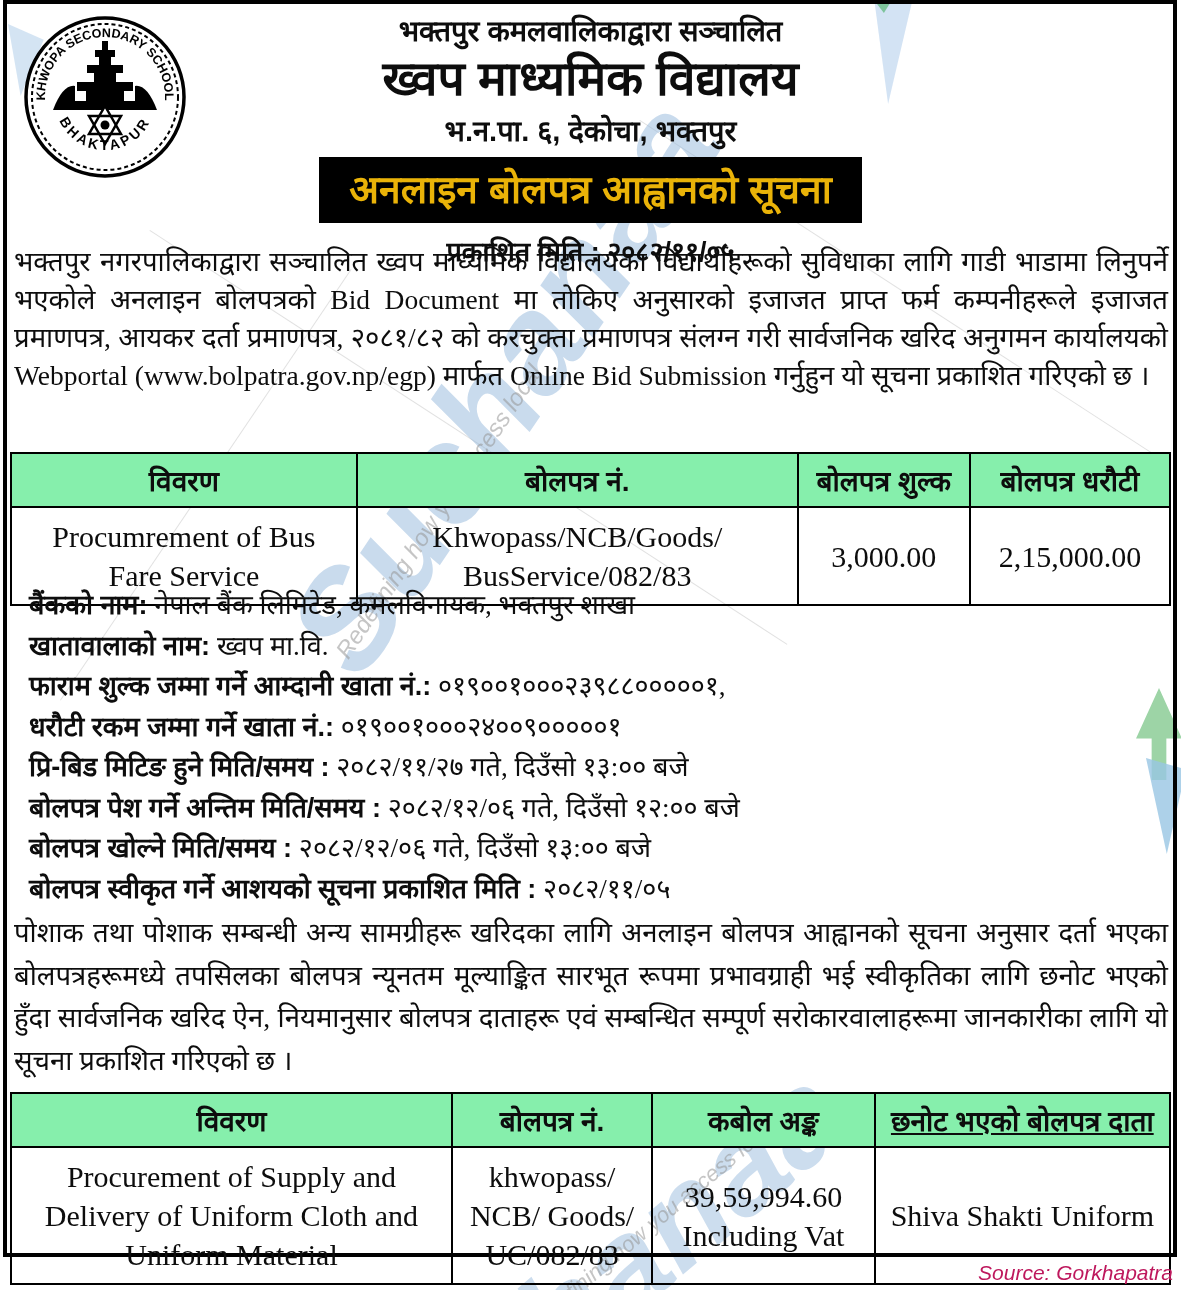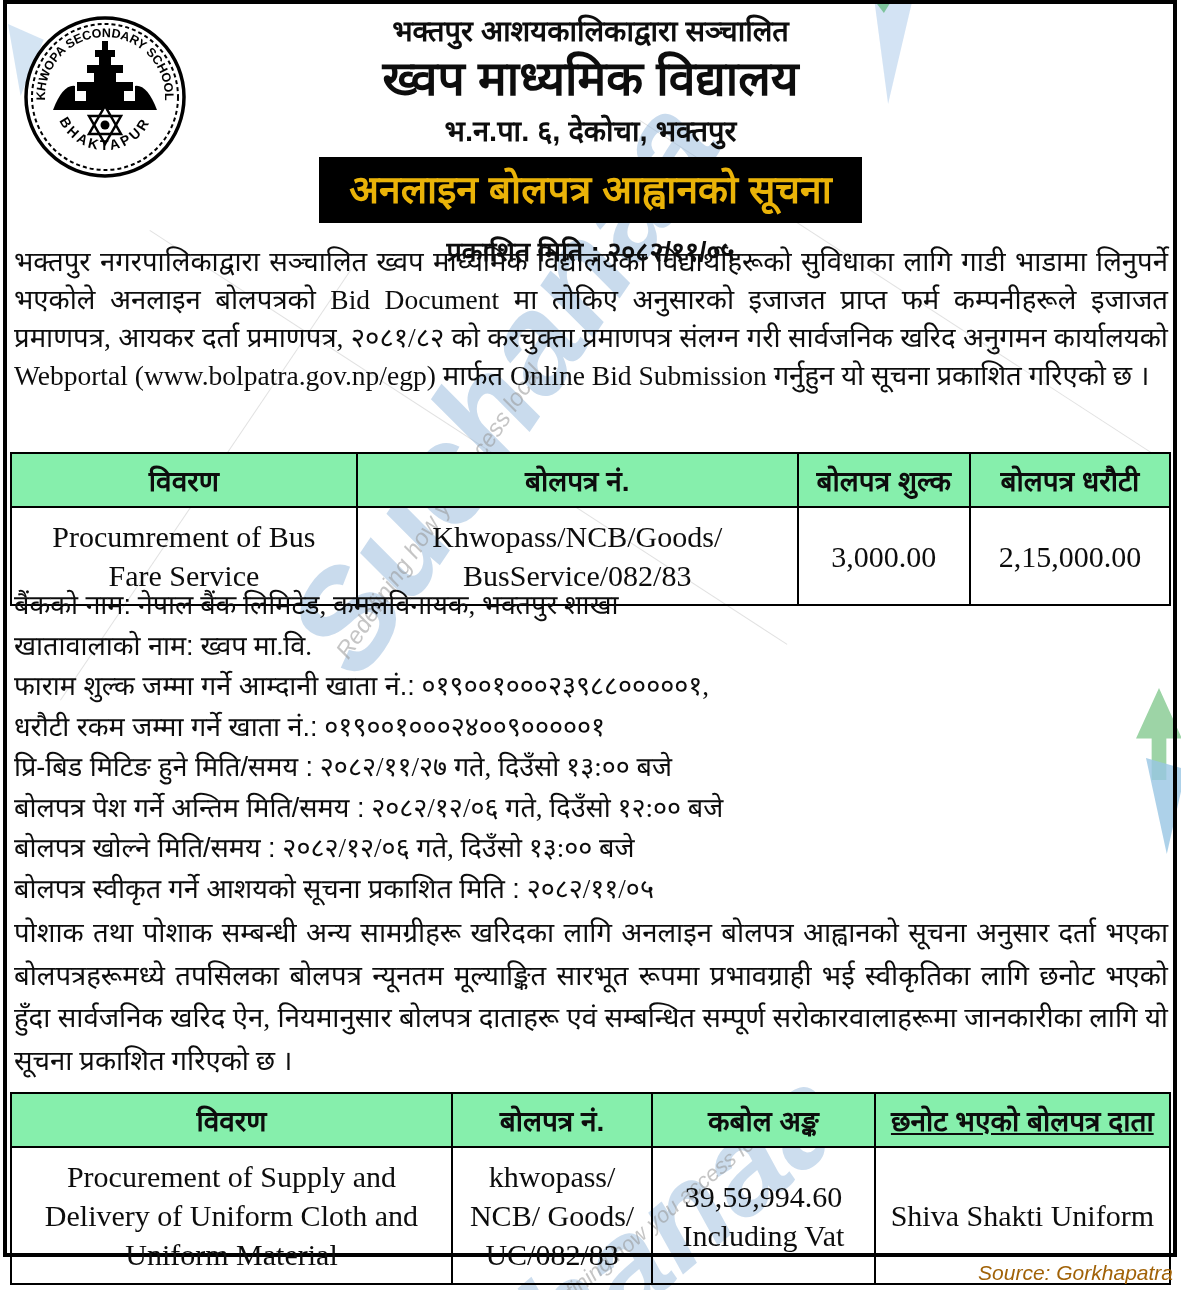--- a/index.html
+++ b/index.html
@@ -69,27 +69,27 @@
      font-family:"Liberation Sans",sans-serif;font-size:28px;font-weight:bold;
      padding:7px 4px;}
   td{border:2.5px solid #000;font-size:30px;text-align:center;padding:9px 6px;
      white-space:pre-line;line-height:1.3;}
   .t1-c1{width:30%;} .t1-c2{width:38.5%;} .t1-c3{width:14.5%;} .t1-c4{width:17%;}
   .t2-c1{width:38.5%;} .t2-c2{width:17%;} .t2-c3{width:19%;} .t2-c4{width:25.5%;text-decoration:underline;}
 
   
   .details{position:absolute;left:14px;right:14px;top:585px;font-size:27px;}
   .detail-line{line-height:40.5px;white-space:nowrap;}
-  .detail-label{font-weight:normal;font-family:"Liberation Sans",sans-serif;}
+  .detail-label{font-weight:bold;font-family:"Liberation Sans",sans-serif;margin-left:15px;}
   .detail-value{font-weight:normal;}
 
   
   .source{position:absolute;right:8px;top:1261px;z-index:2;
           font-family:"Liberation Sans",sans-serif;font-style:italic;
-          font-size:21px;color:#a16207;}
+          font-size:21px;color:#be185d;}
 </style>
 </head>
 <body>
 
 <div class="wm-layer">
   <div class="wm-line wm-line-1"></div>
   <div class="wm-line wm-line-2"></div>
   <div class="wm-line wm-line-3"></div>
   <div class="wm-big wm-big-1">Suchanaa</div>
   <div class="wm-tag wm-tag-1">Redefining how you access local</div>
@@ -130,21 +130,21 @@
     <path d="M135 96 q-10 -26 -22 -24 l0 24 z"></path>
   </g>
   <g fill="#fff" stroke="#000" stroke-width="2.5">
     <path d="M83 92 L99 120 L67 120 Z"></path>
     <path d="M83 130 L67 102 L99 102 Z" fill="none"></path>
     <circle cx="83" cy="111" r="4.5" fill="#000" stroke="none"></circle>
   </g>
 </svg>
 
 <div class="hdr" style="z-index:2;">
-  <div class="hdr-line1">भक्तपुर आशयकालिकाद्वारा सञ्चालित</div>
+  <div class="hdr-line1">भक्तपुर कमलवालिकाद्वारा सञ्चालित</div>
   <div class="hdr-school">ख्वप माध्यमिक विद्यालय</div>
   <div class="hdr-addr">भ.न.पा. ६, देकोचा, भक्तपुर</div>
   <div class="hdr-banner-wrap">
     <span class="hdr-banner">अनलाइन बोलपत्र आह्वानको सूचना</span>
   </div>
   <div class="hdr-pub">प्रकाशित मिति : २०८२/११/०५</div>
 </div>
 
 <div class="para para-1" style="z-index:2;">भक्तपुर नगरपालिकाद्वारा सञ्चालित ख्वप माध्यमिक विद्यालयका विद्यार्थीहरूको सुविधाका लागि गाडी भाडामा लिनुपर्ने भएकोले अनलाइन बोलपत्रको Bid Document मा तोकिए अनुसारको इजाजत प्राप्त फर्म कम्पनीहरूले इजाजत प्रमाणपत्र, आयकर दर्ता प्रमाणपत्र, २०८१/८२ को करचुक्ता प्रमाणपत्र संलग्न गरी सार्वजनिक खरिद अनुगमन कार्यालयको Webportal (www.bolpatra.gov.np/egp) मार्फत Online Bid Submission गर्नुहुन यो सूचना प्रकाशित गरिएको छ ।</div>
 

